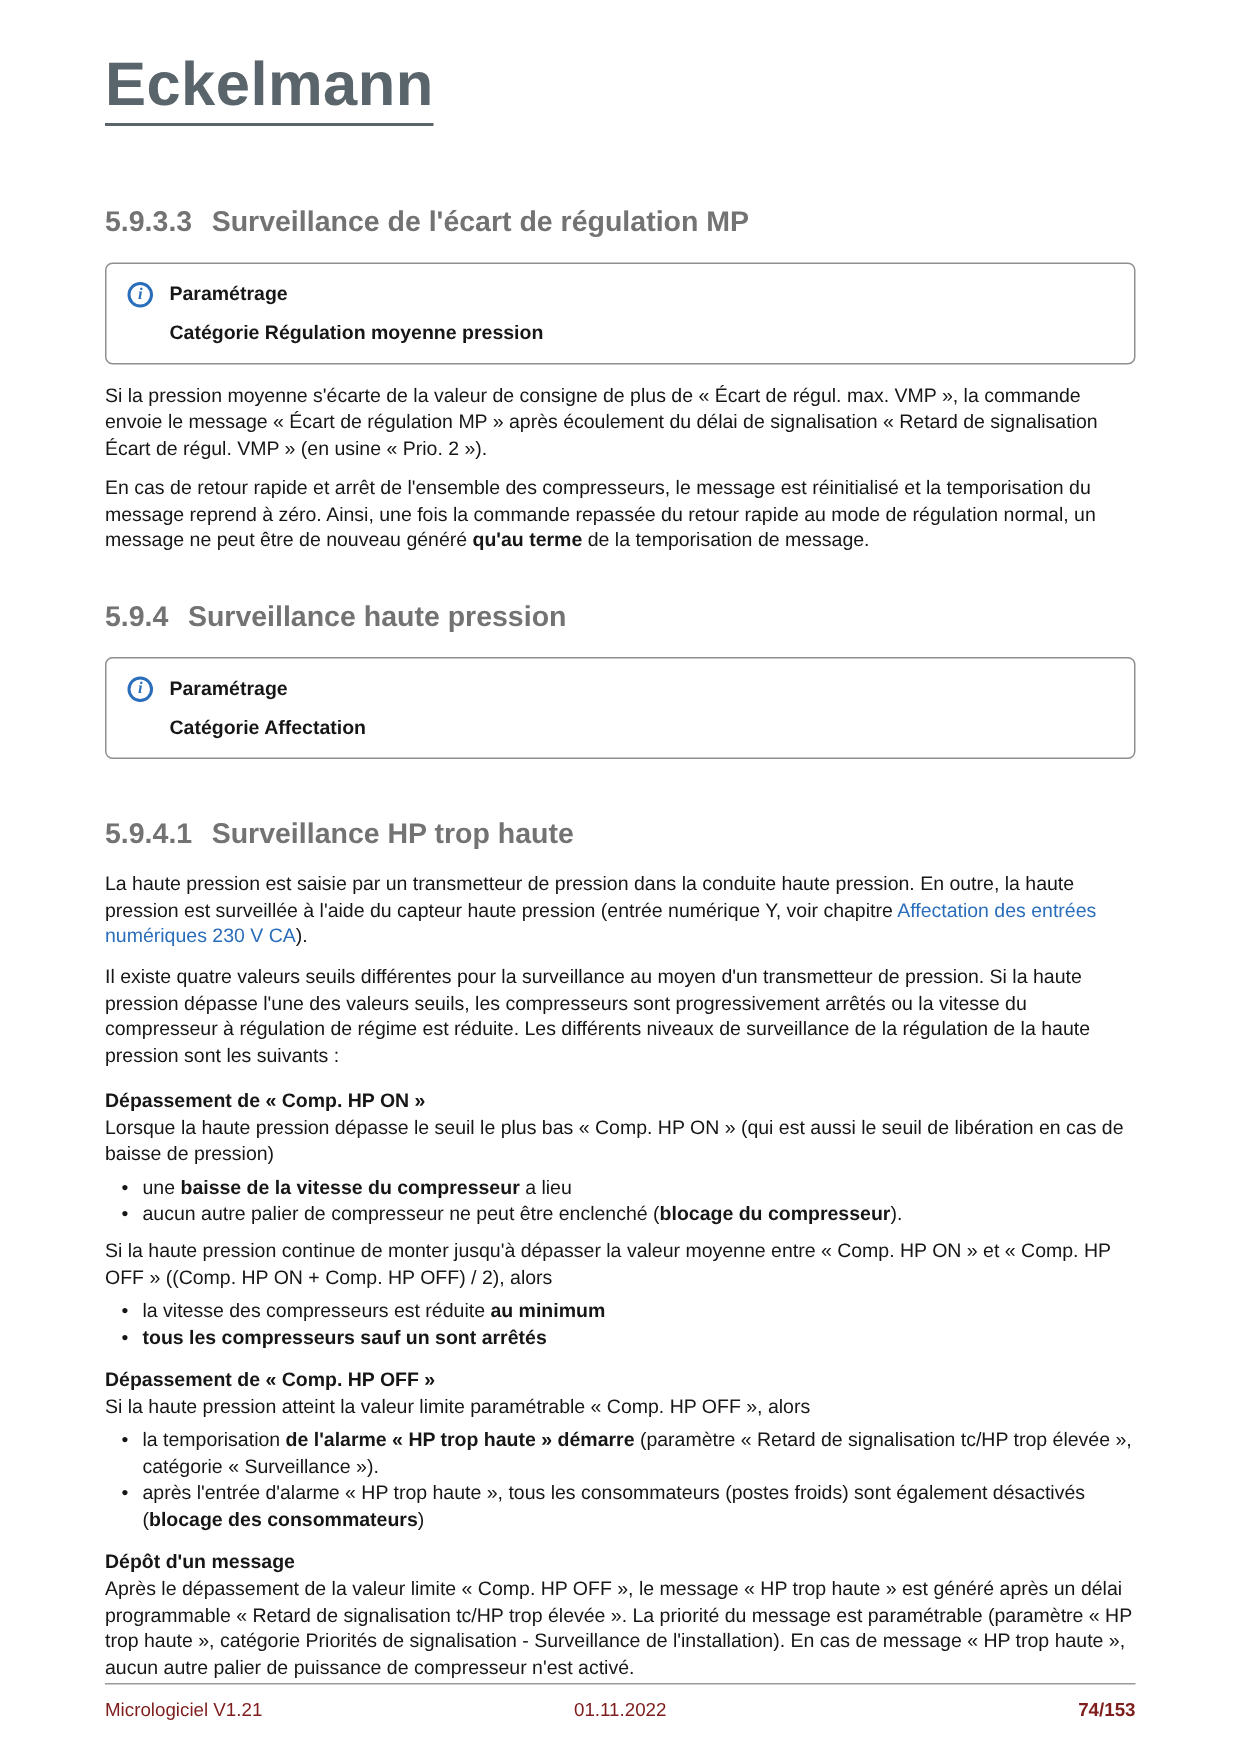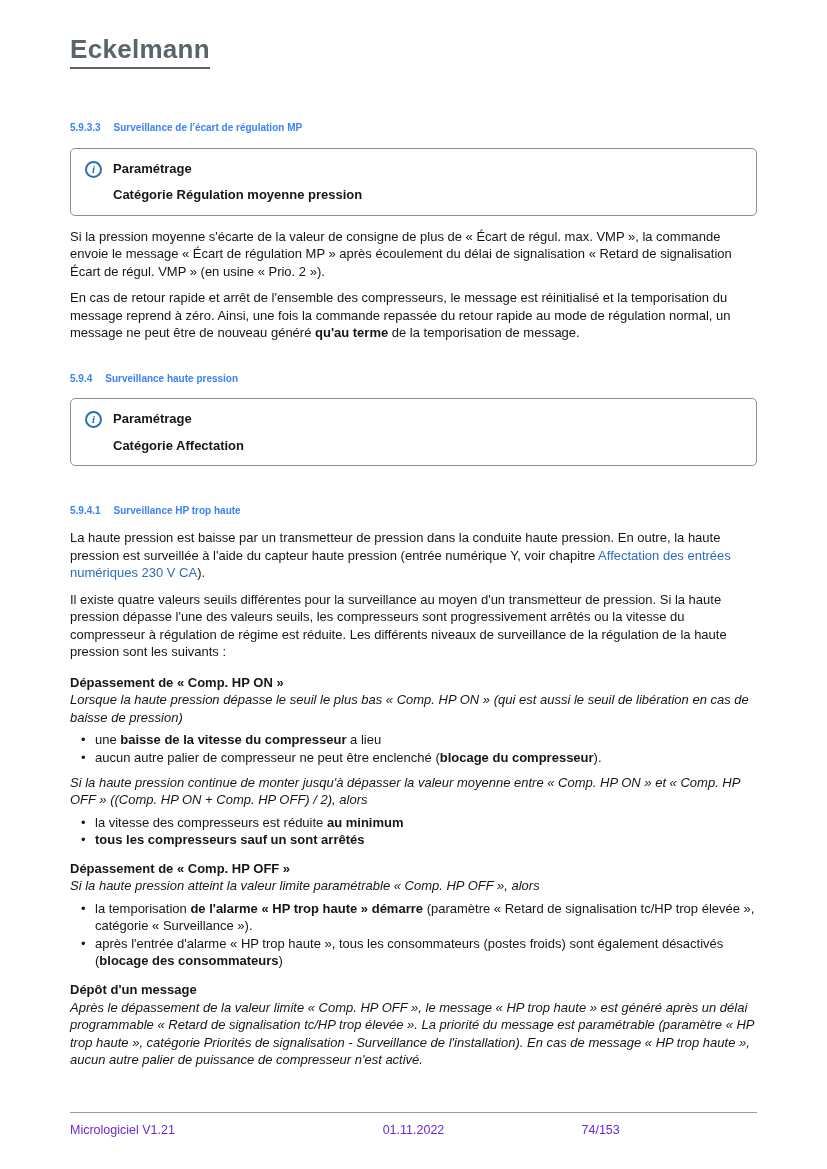--- a/index.html
+++ b/index.html
@@ -5,54 +5,54 @@
   html,body{margin:0;padding:0;background:#ffffff;}
   .page{
     width:827px;height:1169px;box-sizing:border-box;
     padding:36px 70px 30px 70px;
     display:flex;flex-direction:column;
     font-family:"Liberation Sans",sans-serif;
     font-size:13px;line-height:1.35;color:#161616;
     overflow:hidden;background:#fff;
   }
   .logo-wrap{display:inline-block;align-self:flex-start;margin:0 0 52px 0;}
-  .logo-text{font-size:26px;font-weight:700;color:#5a646b;letter-spacing:.3px;line-height:1;}
+  .logo-text{font-size:41px;font-weight:700;color:#5a646b;letter-spacing:.3px;line-height:1;}
   .logo-line{height:2px;background:#5a646b;margin-top:5px;}
 
-  .sec-h{font-size:10px;font-weight:700;color:#3b82f6;}
+  .sec-h{font-size:19px;font-weight:700;color:#737373;}
   .h-num{margin-right:13px;}
   .h-5933{margin:0 0 13px 0;}
   .h-594{margin:21px 0 13px 0;}
   .h-5941{margin:26px 0 11px 0;}
 
   .infobox{border:1px solid #8f8f8f;border-radius:5px;display:flex;gap:11px;
     padding:11px 14px;margin:0 0 12px 0;background:#fff;}
   .info-icon{flex:none;width:17px;height:17px;border:2px solid #2a6ebb;border-radius:50%;
     color:#2a6ebb;display:flex;align-items:center;justify-content:center;
     font-family:"Liberation Serif",serif;font-style:italic;font-weight:700;font-size:11px;
     margin-top:1px;box-sizing:border-box;}
   .ib-title{font-weight:700;}
   .ib-sub{font-weight:700;margin-top:9px;}
 
   .para{margin:0 0 9px 0;}
-  .para.tight{margin:0 0 2px 0;font-style:italic;}
+  .para.tight{margin:0 0 2px 0;}
   .lead{font-weight:700;margin:4px 0 0 0;}
   .blist{margin:3px 0 7px 0;}
   .bitem{display:flex;padding-left:11px;}
   .bdot{flex:none;width:14px;}
   .btext{flex:1;}
   b{font-weight:700;}
 
   .doclink{color:#2a6ebb;text-decoration:none;cursor:pointer;}
 
   .footer{margin-top:auto;}
   .footer-line{height:1px;background:#9a9a9a;margin-bottom:9px;}
-  .footer-row{display:grid;grid-template-columns:1fr auto 1fr;font-size:12.5px;color:#6d28d9;}
+  .footer-row{display:grid;grid-template-columns:1fr auto 1fr;font-size:12.5px;color:#7f1d1d;}
   .footer-center{text-align:center;}
-  .footer-right{text-align:center;}
+  .footer-right{text-align:right;font-weight:bold;}
 </style>
 </head>
 <body>
 
 <div class="page">
 
   <div class="logo-wrap">
     <div class="logo-text">Eckelmann</div>
     <div class="logo-line"></div>
   </div>
@@ -82,21 +82,21 @@
     <div class="ib-body">
       <div class="ib-title">Paramétrage</div>
       <div class="ib-sub">Catégorie Affectation</div>
     </div>
   </div>
 
   <h2 class="sec-h h-5941">
     <span class="h-num">5.9.4.1</span><span class="h-title">Surveillance HP trop haute</span>
   </h2>
 
-  <p class="para"><span>La haute pression est baisse par un transmetteur de pression dans la conduite haute pression. En outre, la haute pression est surveillée à l'aide du capteur haute pression (entrée numérique Y, voir chapitre </span><a class="doclink">Affectation des entrées numériques 230 V CA</a><span>).</span></p>
+  <p class="para"><span>La haute pression est saisie par un transmetteur de pression dans la conduite haute pression. En outre, la haute pression est surveillée à l'aide du capteur haute pression (entrée numérique Y, voir chapitre </span><a class="doclink">Affectation des entrées numériques 230 V CA</a><span>).</span></p>
 
   <p class="para">Il existe quatre valeurs seuils différentes pour la surveillance au moyen d'un transmetteur de pression. Si la haute pression dépasse l'une des valeurs seuils, les compresseurs sont progressivement arrêtés ou la vitesse du compresseur à régulation de régime est réduite. Les différents niveaux de surveillance de la régulation de la haute pression sont les suivants :</p>
 
   <div class="lead">Dépassement de « Comp. HP ON »</div>
   <p class="para tight">Lorsque la haute pression dépasse le seuil le plus bas « Comp. HP ON » (qui est aussi le seuil de libération en cas de baisse de pression)</p>
   <div class="blist">
     <div class="bitem">
       <span class="bdot">•</span>
       <span class="btext"><span>une </span><b>baisse de la vitesse du compresseur</b><span> a lieu</span></span>
     </div>

